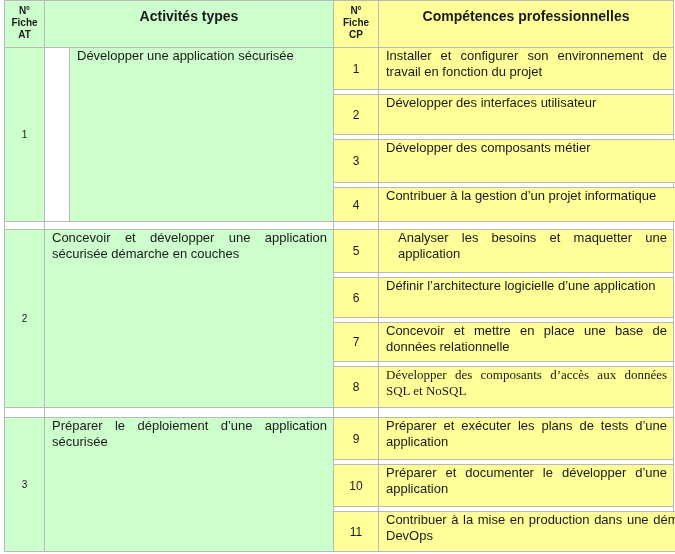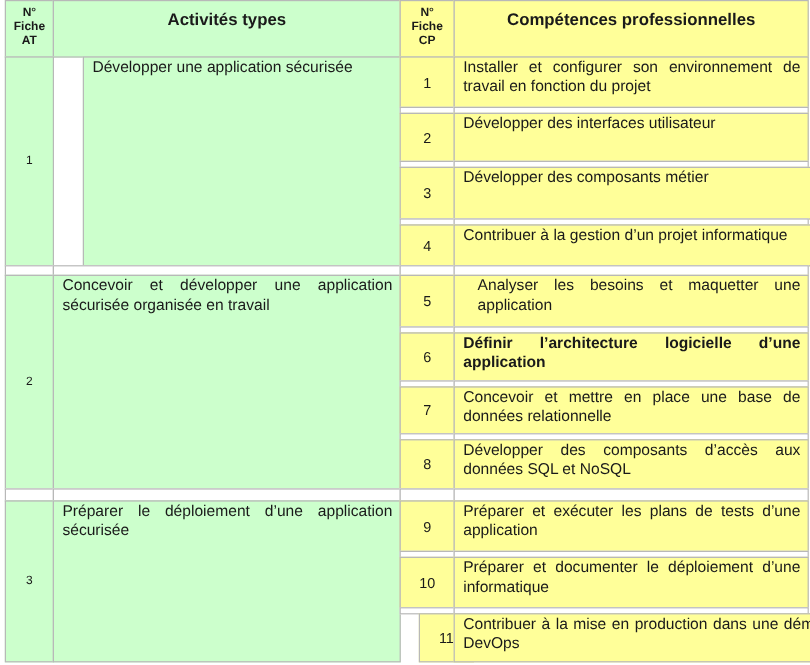--- a/index.html
+++ b/index.html
@@ -63,46 +63,46 @@
       <span>Contribuer à la gestion d’un projet informatique</span>
     </div>
 
   <div class="cell white" style="left:4px;top:221px;width:41px;height:9px;"></div>
   <div class="cell white" style="left:44px;top:221px;width:290px;height:9px;"></div>
   <div class="cell white" style="left:333px;top:221px;width:46px;height:9px;"></div>
   <div class="cell white" style="left:378px;top:221px;width:296px;height:9px;"></div>
 
   <div class="cell green num-small" style="left:4px;top:229px;width:41px;height:179px;">2</div>
   <div class="cell green txt" style="left:44px;top:229px;width:290px;height:179px;">
-      <span>Concevoir et développer une application sécurisée organisée en travail</span>
+      <span>Concevoir et développer une application sécurisée démarche en couches</span>
     </div>
 
   <div class="cell yellow num" style="left:333px;top:229px;width:46px;height:44px;">5</div>
   <div class="cell yellow txt" style="left:378px;top:229px;width:296px;height:44px;padding-left:19px;">
       <span>Analyser les besoins et maquetter une application</span>
     </div>
   <div class="cell white" style="left:333px;top:272px;width:46px;height:6px;"></div>
   <div class="cell white" style="left:378px;top:272px;width:296px;height:6px;"></div>
 
   <div class="cell yellow num" style="left:333px;top:277px;width:46px;height:41px;">6</div>
-  <div class="cell yellow txt" style="left:378px;top:277px;width:296px;height:41px;font-weight:bold;">
+  <div class="cell yellow txt" style="left:378px;top:277px;width:296px;height:41px;">
       <span>Définir l’architecture logicielle d’une application</span>
     </div>
   <div class="cell white" style="left:333px;top:317px;width:46px;height:6px;"></div>
   <div class="cell white" style="left:378px;top:317px;width:296px;height:6px;"></div>
 
   <div class="cell yellow num" style="left:333px;top:322px;width:46px;height:40px;">7</div>
   <div class="cell yellow txt" style="left:378px;top:322px;width:296px;height:40px;">
       <span>Concevoir et mettre en place une base de données relationnelle</span>
     </div>
   <div class="cell white" style="left:333px;top:361px;width:46px;height:6px;"></div>
   <div class="cell white" style="left:378px;top:361px;width:296px;height:6px;"></div>
 
   <div class="cell yellow num" style="left:333px;top:366px;width:46px;height:42px;">8</div>
-  <div class="cell yellow txt" style="left:378px;top:366px;width:296px;height:42px;">
+  <div class="cell yellow txt" style="left:378px;top:366px;width:296px;height:42px;font-family:Liberation Serif, serif;">
       <span>Développer des composants d’accès aux données SQL et NoSQL</span>
     </div>
 
   <div class="cell white" style="left:4px;top:407px;width:41px;height:11px;"></div>
   <div class="cell white" style="left:44px;top:407px;width:290px;height:11px;"></div>
   <div class="cell white" style="left:333px;top:407px;width:46px;height:11px;"></div>
   <div class="cell white" style="left:378px;top:407px;width:296px;height:11px;"></div>
 
   <div class="cell green num-small" style="left:4px;top:417px;width:41px;height:135px;">3</div>
   <div class="cell green txt" style="left:44px;top:417px;width:290px;height:135px;">
@@ -111,23 +111,23 @@
 
   <div class="cell yellow num" style="left:333px;top:417px;width:46px;height:43px;">9</div>
   <div class="cell yellow txt" style="left:378px;top:417px;width:296px;height:43px;">
       <span>Préparer et exécuter les plans de tests d’une application</span>
     </div>
   <div class="cell white" style="left:333px;top:459px;width:46px;height:6px;"></div>
   <div class="cell white" style="left:378px;top:459px;width:296px;height:6px;"></div>
 
   <div class="cell yellow num" style="left:333px;top:464px;width:46px;height:43px;">10</div>
   <div class="cell yellow txt" style="left:378px;top:464px;width:296px;height:43px;">
-      <span>Préparer et documenter le déploiement d’une informatique</span>
+      <span>Préparer et documenter le développer d’une application</span>
     </div>
   <div class="cell white" style="left:333px;top:506px;width:46px;height:6px;"></div>
   <div class="cell white" style="left:378px;top:506px;width:296px;height:6px;"></div>
 
-  <div class="cell yellow num" style="left:333px;top:511px;width:46px;height:41px;margin-left:16px;">11</div>
+  <div class="cell yellow num" style="left:333px;top:511px;width:46px;height:41px;">11</div>
   <div class="cell yellow txt" style="left:378px;top:511px;width:340px;height:41px;">
       <span>Contribuer à la mise en production dans une démarche DevOps</span>
     </div>
 
 </div>
 
 </body></html>

